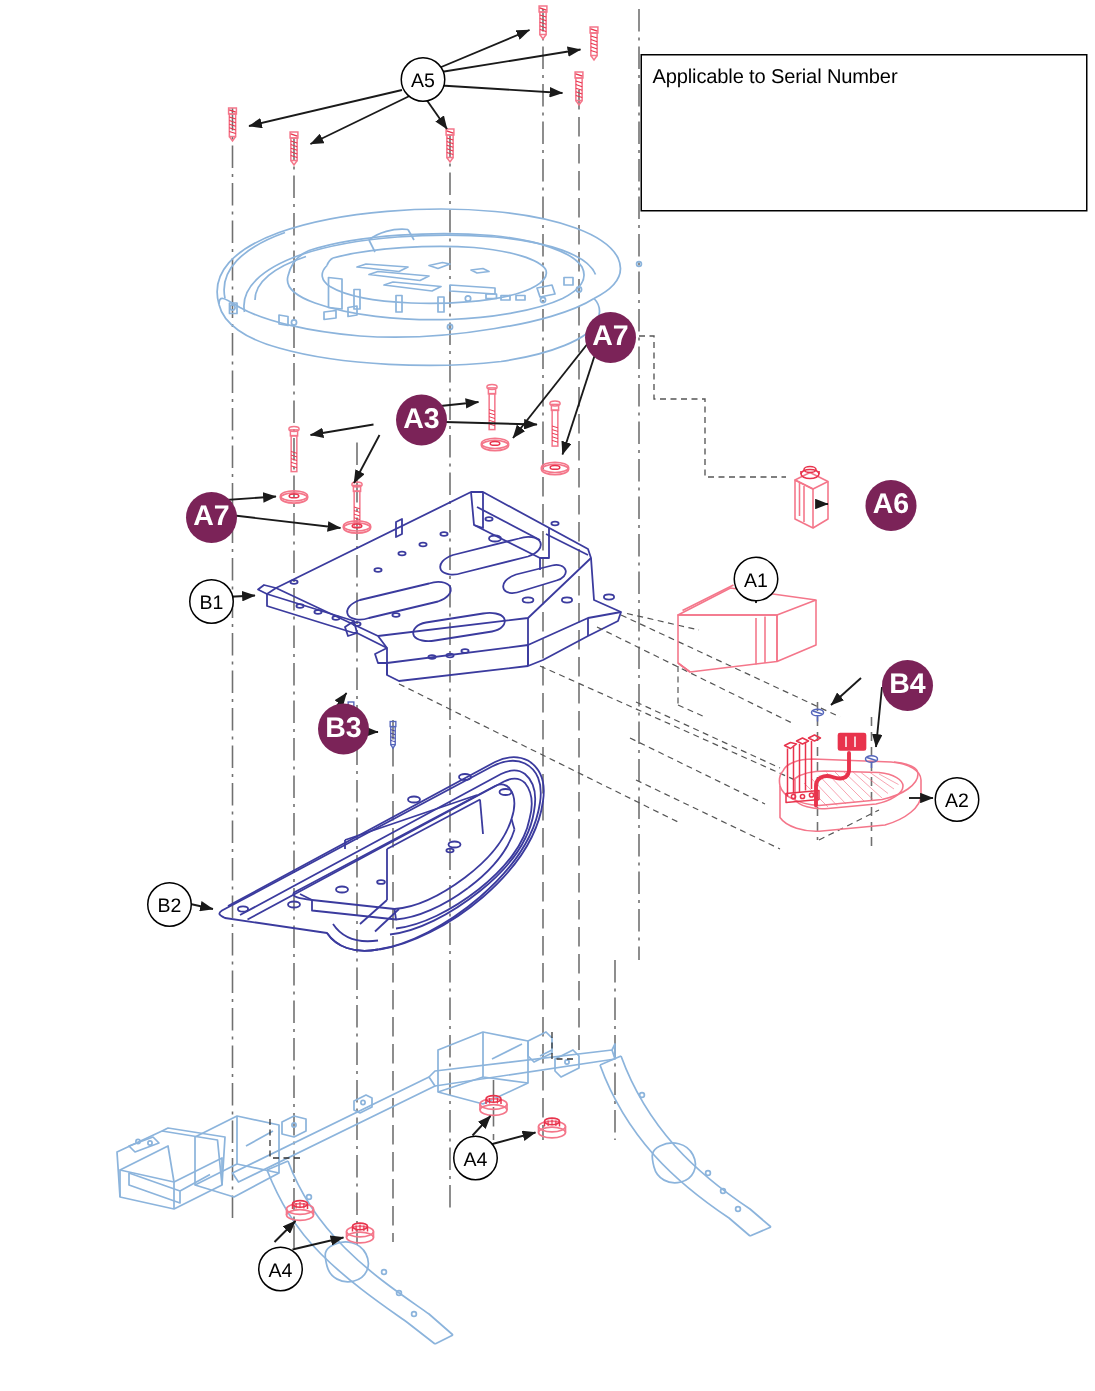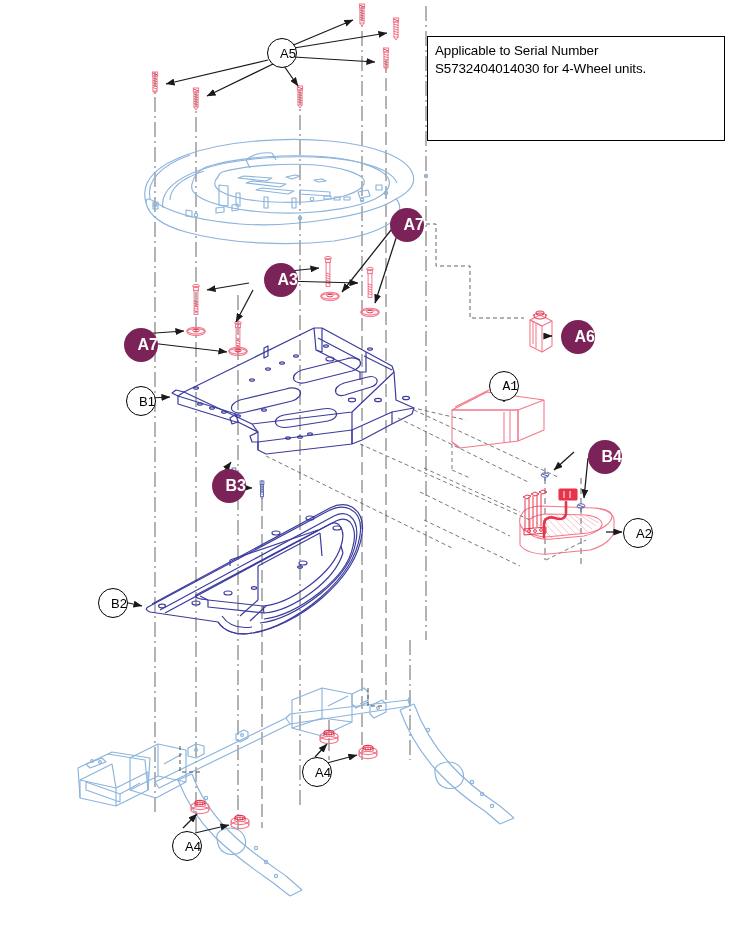--- a/index.html
+++ b/index.html
@@ -24,38 +24,38 @@
     font-size:13.4px;
     line-height:18.4px;
     color:#000;
     white-space:nowrap;
     letter-spacing:-0.1px;
   }
 
   
   .callout{
     position:absolute;
-    display:flex;align-items:center;justify-content:flex-end;
+    display:flex;align-items:center;justify-content:center;
     box-sizing:border-box;
     border-radius:50%;
     user-select:none;
   }
   .callout.plain{
     background:#ffffff;
     border:1.5px solid #000;
     color:#000;
     font-size:13px;
     font-weight:400;
     width:30px;height:30px;
   }
   .callout.hi{
     background:#7B2358;
     border:none;
     color:#ffffff;
-    font-size:16px;
+    font-size:19px;
     font-weight:bold;
     width:34px;height:34px;
   }
 </style>
 </head>
 <body>
 
 <div id="stage">
 
   <svg width="730" height="927" viewBox="0 0 730 927">
@@ -549,44 +549,43 @@
       <line x1="315" y1="757" x2="327" y2="744"></line>
       <line x1="327" y1="763" x2="357" y2="755"></line>
       <line x1="183" y1="828" x2="197" y2="814"></line>
       <line x1="195" y1="833" x2="229" y2="825"></line>
     </g>
 
   </svg>
 
   <div class="note-box">
     <div class="line">Applicable to Serial Number</div>
-    <div class="line">S5732404014030 for 4-Wheel units.</div>
   </div>
 
   <div class="callout plain" style="left:267px;top:38px;">
     <span>A5</span>
   </div>
 
   <div class="callout hi" style="left:390px;top:208px;">
     <span>A7</span>
   </div>
 
   <div class="callout hi" style="left:264px;top:263px;">
     <span>A3</span>
   </div>
 
   <div class="callout hi" style="left:124px;top:328px;">
     <span>A7</span>
   </div>
 
-  <div class="callout hi" style="left:561px;top:320px;">
+  <div class="callout hi" style="left:577px;top:320px;">
     <span>A6</span>
   </div>
 
-  <div class="callout plain" style="left:489px;top:371px;font-family:Liberation Mono, monospace;">
+  <div class="callout plain" style="left:489px;top:371px;">
     <span>A1</span>
   </div>
 
   <div class="callout plain" style="left:126px;top:386px;">
     <span>B1</span>
   </div>
 
   <div class="callout hi" style="left:588px;top:440px;">
     <span>B4</span>
   </div>

